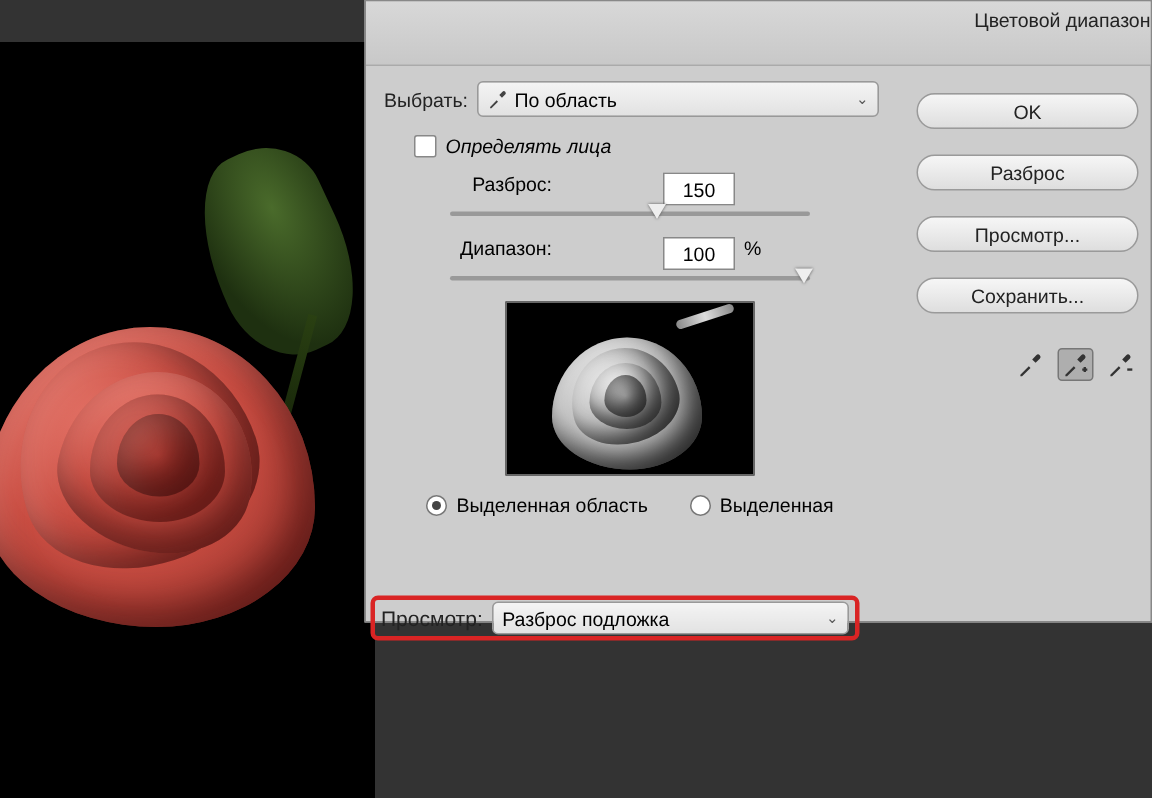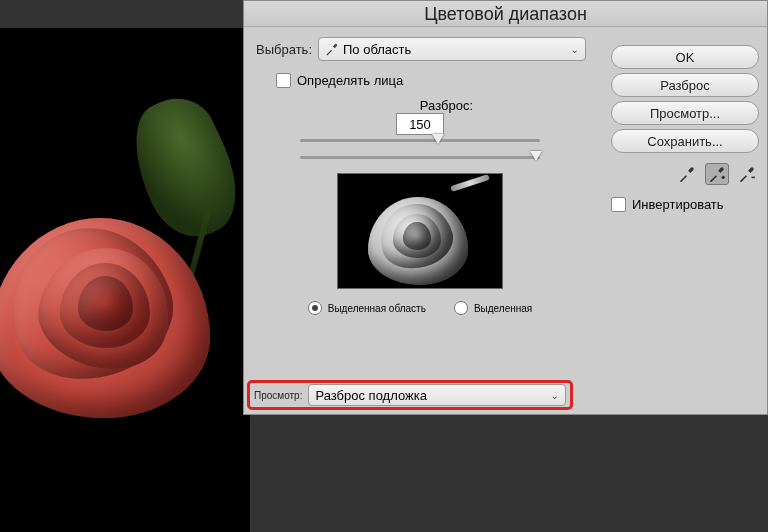--- a/index.html
+++ b/index.html
@@ -1,56 +1,56 @@
 <!DOCTYPE html>
 <html><head>
 <meta charset="utf-8">
 <style>
   * { box-sizing: border-box; margin: 0; padding: 0; font-family: Arial, sans-serif; }
   body { width: 768px; height: 532px; background: #333; position: relative; overflow: hidden; }
   
   .bg-image { position: absolute; left: 0; top: 28px; width: 250px; height: 504px; background: #000; }
   
   .dialog { position: absolute; left: 243px; top: 0; width: 525px; height: 415px; background: #cdcdcd; border: 1px solid #888; }
-  .titlebar { height: 26px; background: linear-gradient(#d8d8d8,#c8c8c8); text-align: center; line-height: 26px; font-size: 18px; color: #222; border-bottom: 1px solid #aaa; }
+  .titlebar { height: 43px; background: linear-gradient(#d8d8d8,#c8c8c8); text-align: right; line-height: 26px; font-size: 13px; color: #222; border-bottom: 1px solid #aaa; }
   .dlg-body { position: relative; width: 100%; height: calc(100% - 26px); }
   
   .left-panel { position: absolute; left: 10px; top: 10px; width: 332px; }
   .right-panel { position: absolute; right: 8px; top: 18px; width: 148px; }
   
   .row { display: flex; align-items: center; margin-bottom: 8px; }
   .lbl { font-size: 13px; color: #222; text-align: right; }
   .lbl-select { width: 58px; margin-right: 6px; }
   .select-wrap { flex: 1; height: 24px; background: linear-gradient(#f4f4f4,#e2e2e2); border: 1px solid #999; border-radius: 4px; display: flex; align-items: center; padding: 0 6px; font-size: 13px; position: relative; cursor: pointer; }
   .select-wrap .chev { position: absolute; right: 6px; font-size: 10px; color: #555; }
   .eyedrop-mini { width: 14px; height: 14px; margin-right: 4px; }
   
-  .check-row { margin: 12px 0 10px 22px; display: flex; gap: 18px; align-items: center; }
+  .check-row { margin: 12px 0 10px 22px; display: flex; gap: 18px; align-items: center; font-style: italic; }
   .chk { width: 15px; height: 15px; border: 1px solid #888; border-radius: 2px; background: #fff; display: inline-flex; align-items: center; justify-content: center; margin-right: 6px; cursor: pointer; }
   .chk.checked::after { content: "✓"; font-size: 12px; color: #333; }
   .chk-item { display: flex; align-items: center; font-size: 13px; }
   
-  .slider-row { display: flex; align-items: center; margin-bottom: 4px; flex-direction: column; }
+  .slider-row { display: flex; margin-bottom: 4px; }
   .slider-lbl { width: 122px; text-align: right; font-size: 13px; padding-right: 8px; }
   .num-input { width: 48px; height: 22px; border: 1px solid #888; background: #fff; text-align: center; font-size: 13px; }
   .pct { margin-left: 6px; font-size: 13px; }
   .slider-track { margin: 2px 46px 14px 46px; height: 3px; background: #999; border-radius: 2px; position: relative; }
   .slider-thumb { position: absolute; top: -5px; width: 0; height: 0; border-left: 6px solid transparent; border-right: 6px solid transparent; border-top: 10px solid #eee; filter: drop-shadow(0 0 1px #555); cursor: pointer; }
   
   .preview-box { width: 166px; height: 116px; margin: 8px auto 12px; border: 1px solid #666; background: #000; position: relative; overflow: hidden; }
   
   .radio-row { display: flex; gap: 28px; justify-content: center; align-items: center; margin-top: 4px; }
-  .radio-item { display: flex; align-items: center; font-size: 10px; }
+  .radio-item { display: flex; align-items: center; font-size: 13px; }
   .radio { width: 14px; height: 14px; border: 1px solid #777; border-radius: 50%; background: #fff; margin-right: 6px; display: inline-flex; align-items: center; justify-content: center; cursor: pointer; }
   .radio.sel::after { content: ""; width: 6px; height: 6px; background: #444; border-radius: 50%; }
   
   .highlight-row { position: absolute; left: 3px; bottom: 4px; width: 326px; height: 30px; border: 3px solid #d92424; border-radius: 5px; display: flex; align-items: center; padding: 0 4px; }
-  .highlight-row .lbl { margin-right: 6px; font-size: 10px; }
+  .highlight-row .lbl { margin-right: 6px; font-size: 14px; }
   
-  .btn { width: 148px; height: 24px; background: linear-gradient(#f6f6f6,#dedede); border: 1px solid #9a9a9a; border-radius: 12px; font-size: 13px; color: #222; cursor: pointer; margin-bottom: 4px; }
+  .btn { width: 148px; height: 24px; background: linear-gradient(#f6f6f6,#dedede); border: 1px solid #9a9a9a; border-radius: 12px; font-size: 13px; color: #222; cursor: pointer; margin-bottom: 17px; }
   .tools { display: flex; gap: 6px; justify-content: flex-end; margin: 6px 0 12px; }
   .tool { width: 24px; height: 22px; border: 1px solid transparent; display: flex; align-items: center; justify-content: center; cursor: pointer; }
   .tool.active { background: #aeaeae; border: 1px solid #777; border-radius: 3px; }
   
   
   .rose-bg { position: absolute; left: -40px; top: 140px; width: 300px; height: 300px; }
   .leaf { position: absolute; width: 90px; height: 140px; background: radial-gradient(ellipse at 60% 30%, #4a6b2b 0%, #1e3010 70%); border-radius: 50% 50% 50% 50% / 70% 30% 60% 40%; transform: rotate(-25deg); left: 180px; top: -70px; }
   .stem { position: absolute; left: 230px; top: 40px; width: 6px; height: 120px; background: linear-gradient(#2a4012,#0d1805); transform: rotate(15deg); }
   .bloom { position: absolute; left: 20px; top: 40px; width: 240px; height: 220px; }
   .petal { position: absolute; border-radius: 50% 50% 48% 52% / 60% 60% 40% 40%; background: radial-gradient(circle at 40% 35%, #e8786c 0%, #c94d42 45%, #8a2b24 100%); box-shadow: inset -12px -12px 25px rgba(60,10,10,0.6), inset 10px 10px 20px rgba(255,180,170,0.3); }
@@ -110,20 +110,26 @@
 
       <div class="slider-row">
         <span class="slider-lbl">Разброс:</span>
         <span style="width:66px"></span>
         <input class="num-input" value="150" style="">
       </div>
       <div class="slider-track">
         <div class="slider-thumb" style="left:55%"></div>
       </div>
 
+      <div class="slider-row">
+        <span class="slider-lbl">Диапазон:</span>
+        <span style="width:66px"></span>
+        <input class="num-input" value="100" style="">
+        <span class="pct">%</span>
+      </div>
       <div class="slider-track">
         <div class="slider-thumb" style="left:96%"></div>
       </div>
 
       <div class="preview-box">
         <div class="gstem"></div>
         <div class="gctr">
           <div class="gpetal gp1"></div>
             <div class="gpetal gp2"></div>
             <div class="gpetal gp3"></div>
@@ -168,19 +174,15 @@
               <path d="M12 11h3M13.5 9.5v3" stroke="#333" stroke-width="1.4"></path>
             </svg>
         </div>
         <div class="tool">
           <svg width="18" height="18" viewBox="0 0 16 16">
               <path d="M2 14l5-5 1 1-5 5H2v-1zm11.5-11.5a1.5 1.5 0 010 2.1L11 7l-2-2 2.4-2.5a1.5 1.5 0 012.1 0z" fill="#333"></path>
               <path d="M12 11h3" stroke="#333" stroke-width="1.4"></path>
             </svg>
         </div>
       </div>
-      <div class="chk-item">
-        <span class="chk"></span>
-        <span>Инвертировать</span>
-      </div>
     </div>
   </div>
 </div>
 
 </body></html>

